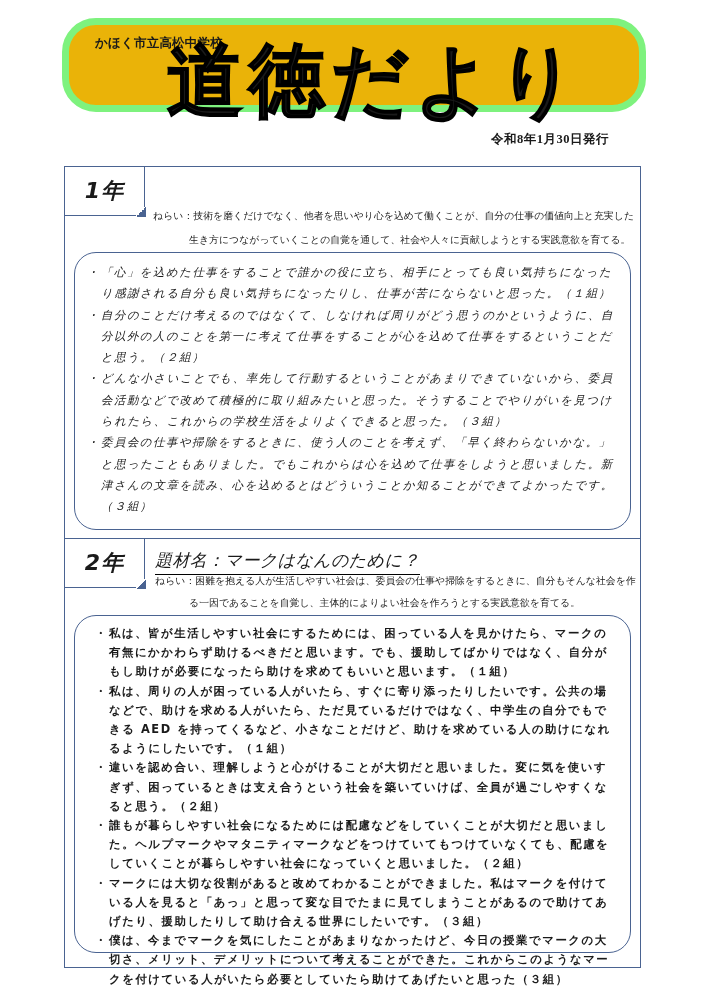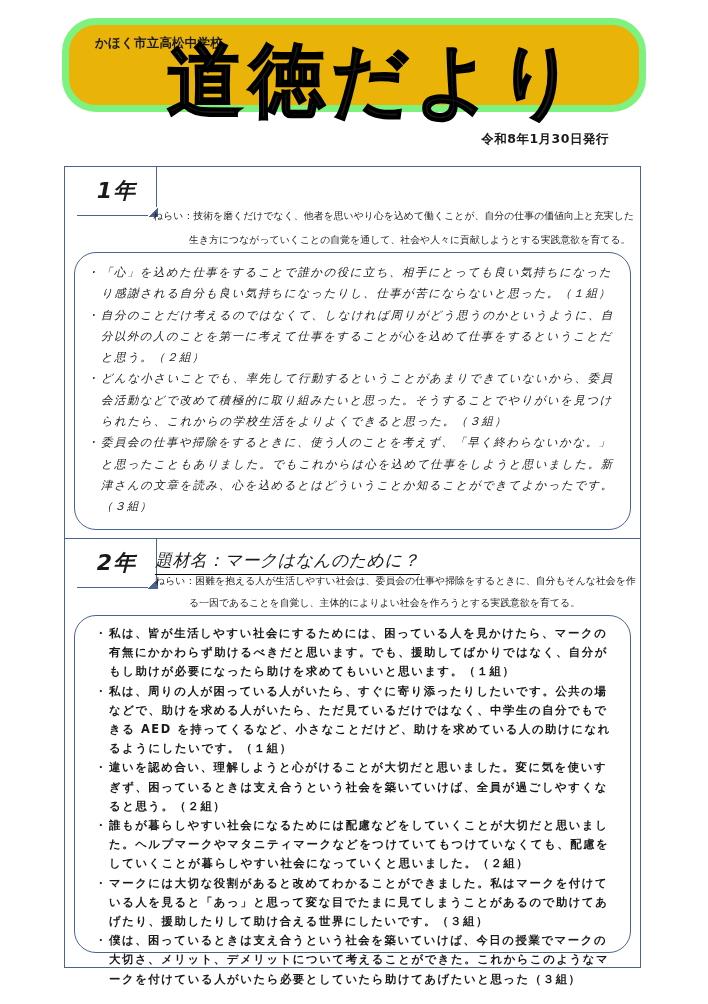--- a/index.html
+++ b/index.html
@@ -5,29 +5,29 @@
   html, body { margin: 0; padding: 0; background: #ffffff; }
   body { width: 708px; height: 1004px; position: relative; overflow: hidden;
          font-family: "DejaVu Sans", sans-serif; color: #1a1a1a; }
 
   
   .banner { position: absolute; left: 62px; top: 18px; width: 584px; height: 94px;
             border: 7px solid #7ef27e; border-radius: 34px; background: #eab308; box-sizing: border-box; }
   .school { position: absolute; left: 26px; top: 10px; font-size: 12.5px; font-weight: bold; letter-spacing: 0.2px; }
   .title { position: absolute; left: 98px; top: 18px; font-size: 76px; font-weight: bold;
            letter-spacing: 6px; line-height: 1; transform: scaleY(1.05); -webkit-text-stroke: 1.5px #000; }
-  .issued { position: absolute; right: 30px; top: 106px; font-size: 12.5px; font-weight: bold; letter-spacing: 0.5px; }
+  .issued { position: absolute; right: 30px; top: 106px; font-size: 12.5px; font-weight: bold; letter-spacing: 0.5px; font-family: Liberation Serif, serif; }
 
   
   .frame { position: absolute; left: 64px; top: 166px; width: 577px; height: 802px;
            border: 1.5px solid #4a6391; box-sizing: border-box; }
   .divider { position: absolute; left: 0; right: 0; border-top: 1.5px solid #4a6391; }
 
   .section { position: absolute; left: 0; right: 0; }
-  .grade-tab { position: absolute; left: 12px; top: 0; width: 80px; height: 49px;
+  .grade-tab { position: absolute; left: 0; top: 0; width: 80px; height: 49px;
                border-right: 1.5px solid #4a6391; border-bottom: 1.5px solid #4a6391;
                box-sizing: border-box; display: flex; align-items: center; justify-content: center;
                font-size: 22px; font-weight: bold; font-style: italic; letter-spacing: 1px; background: #fff; }
   .grade-tab .fold { position: absolute; right: -2px; bottom: -2px; width: 10px; height: 10px;
                      background: linear-gradient(135deg, #fff 50%, #4a6391 50%); }
   .topic { position: absolute; left: 95px; font-size: 17px; padding-bottom: 2px;
            border-bottom: 1.2px solid #000; letter-spacing: 0.4px; }
   .aim1 { position: absolute; left: 88px; font-size: 9.8px; letter-spacing: 0.1px; white-space: nowrap; }
   .aim2 { position: absolute; font-size: 9.8px; letter-spacing: 0.1px; white-space: nowrap; }
 
@@ -79,17 +79,17 @@
     <div class="aim1" style="top:36px; left:90px;">ねらい：困難を抱える人が生活しやすい社会は、委員会の仕事や掃除をするときに、自分もそんな社会を作</div>
     <div class="aim2" style="top:58px; left:124px;">る一因であることを自覚し、主体的によりよい社会を作ろうとする実践意欲を育てる。</div>
 
     <div class="box box2" style="top:76px; height:338px; padding:8px 12px 0 34px;">
       <ul>
         <li>私は、皆が生活しやすい社会にするためには、困っている人を見かけたら、マークの有無にかかわらず助けるべきだと思います。でも、援助してばかりではなく、自分がもし助けが必要になったら助けを求めてもいいと思います。（１組）</li>
         <li>私は、周りの人が困っている人がいたら、すぐに寄り添ったりしたいです。公共の場などで、助けを求める人がいたら、ただ見ているだけではなく、中学生の自分でもできる AED を持ってくるなど、小さなことだけど、助けを求めている人の助けになれるようにしたいです。（１組）</li>
         <li>違いを認め合い、理解しようと心がけることが大切だと思いました。変に気を使いすぎず、困っているときは支え合うという社会を築いていけば、全員が過ごしやすくなると思う。（２組）</li>
         <li>誰もが暮らしやすい社会になるためには配慮などをしていくことが大切だと思いました。ヘルプマークやマタニティマークなどをつけていてもつけていなくても、配慮をしていくことが暮らしやすい社会になっていくと思いました。（２組）</li>
         <li>マークには大切な役割があると改めてわかることができました。私はマークを付けている人を見ると「あっ」と思って変な目でたまに見てしまうことがあるので助けてあげたり、援助したりして助け合える世界にしたいです。（３組）</li>
-        <li>僕は、困っているときは支え合うという社会を築いていけば、今日の授業でマークの大切さ、メリット、デメリットについて考えることができた。これからこのようなマークを付けている人がいたら必要としていたら助けてあげたいと思った（３組）</li>
+        <li>僕は、今までマークを気にしたことがあまりなかったけど、今日の授業でマークの大切さ、メリット、デメリットについて考えることができた。これからこのようなマークを付けている人がいたら必要としていたら助けてあげたいと思った（３組）</li>
       </ul>
     </div>
   </div>
 </div>
 
 </body></html>

